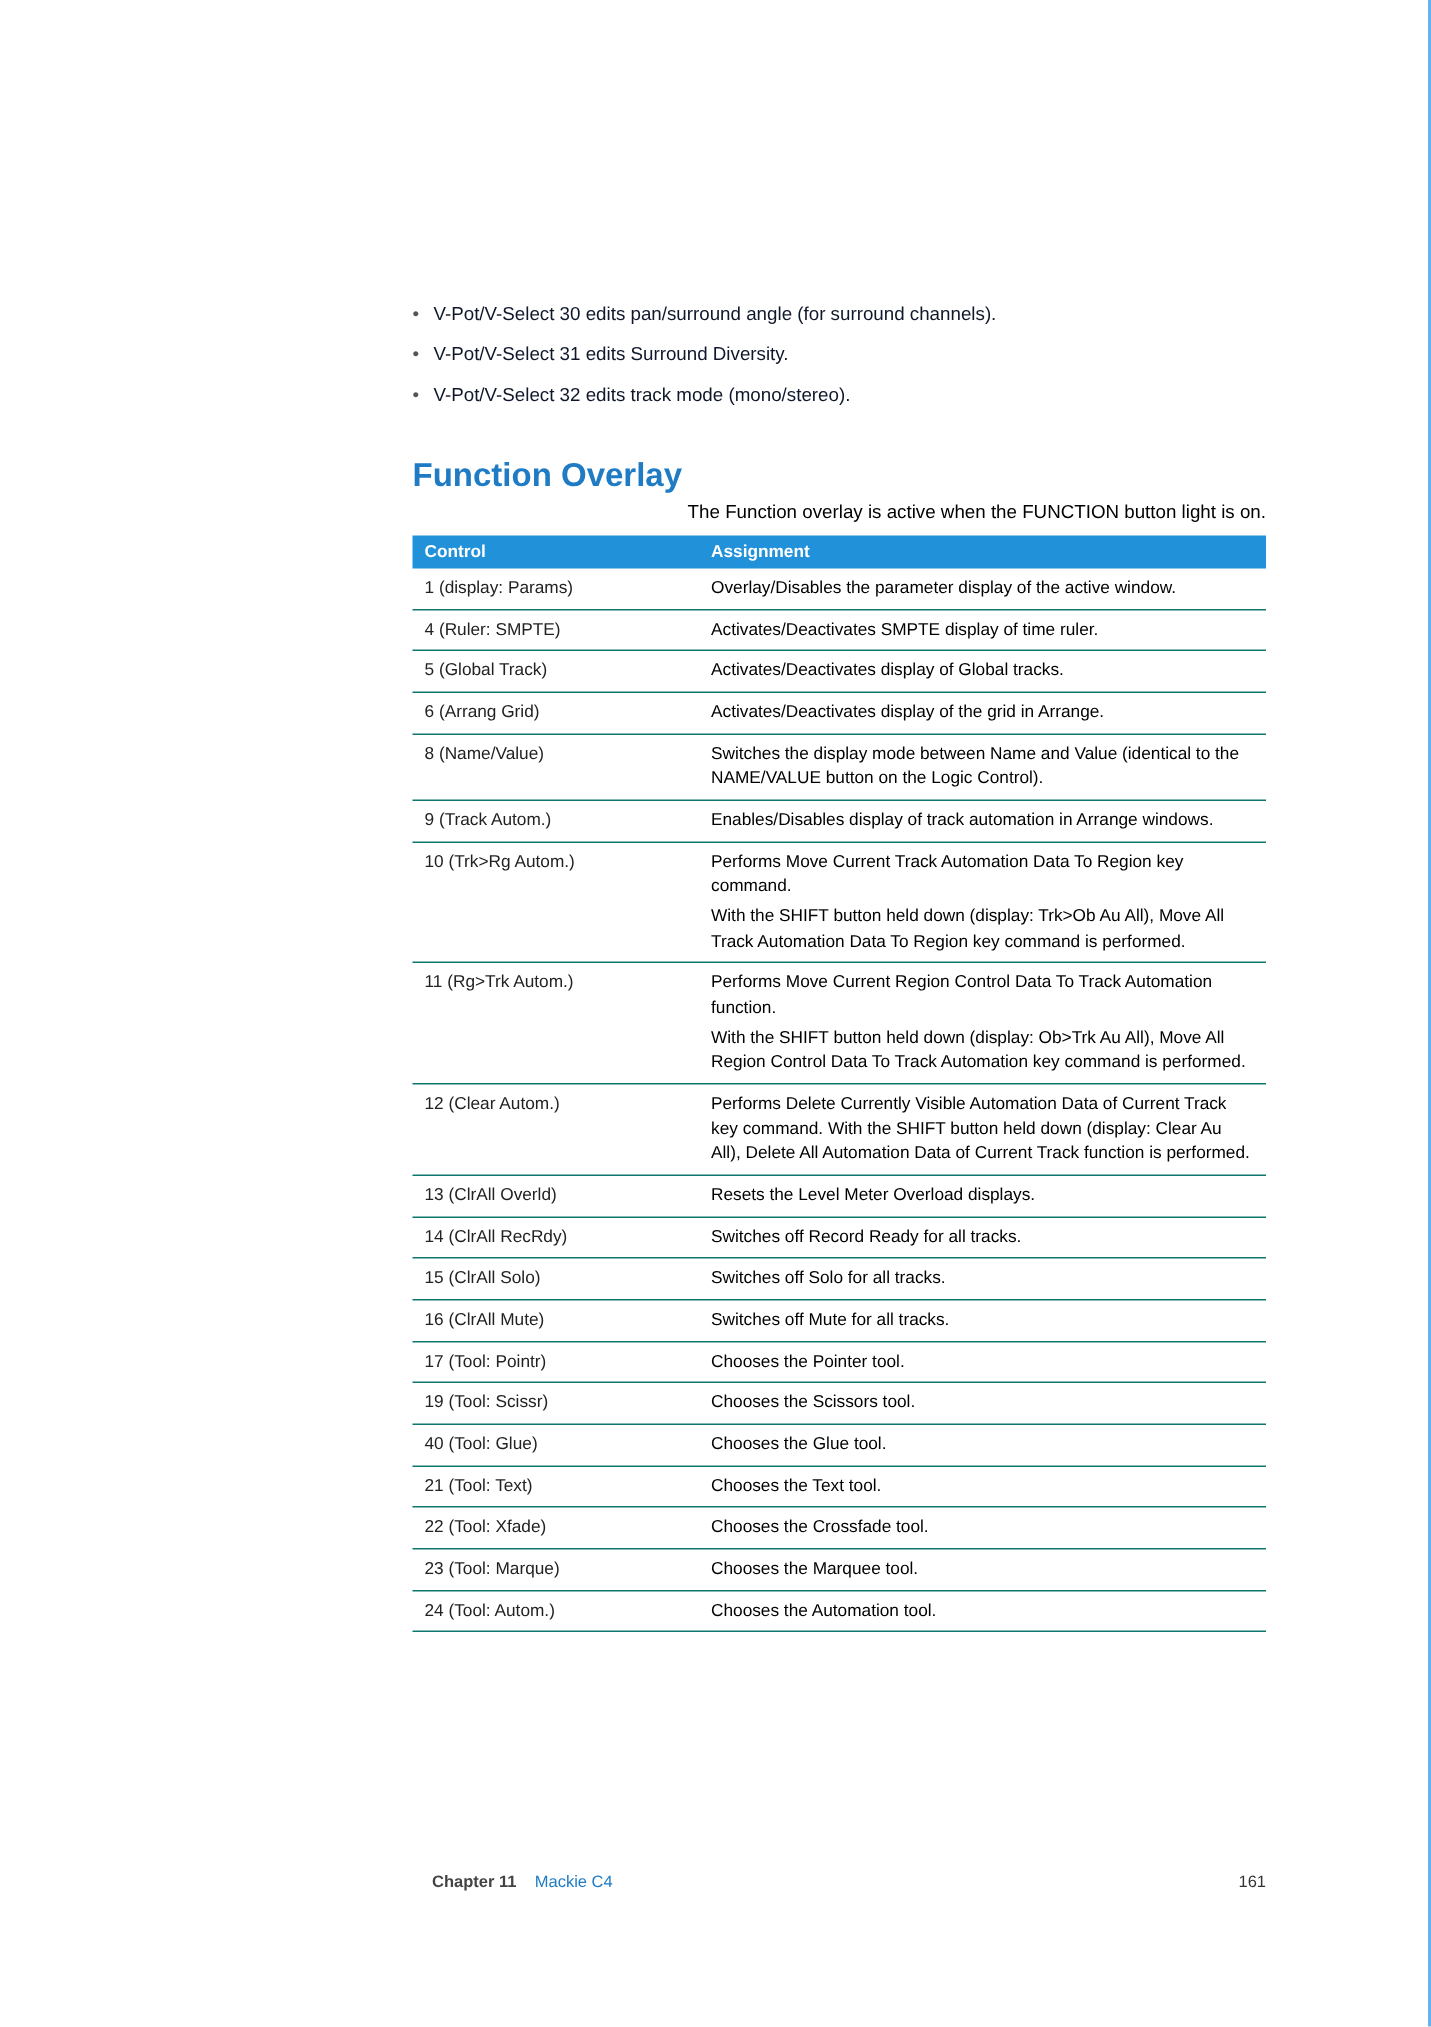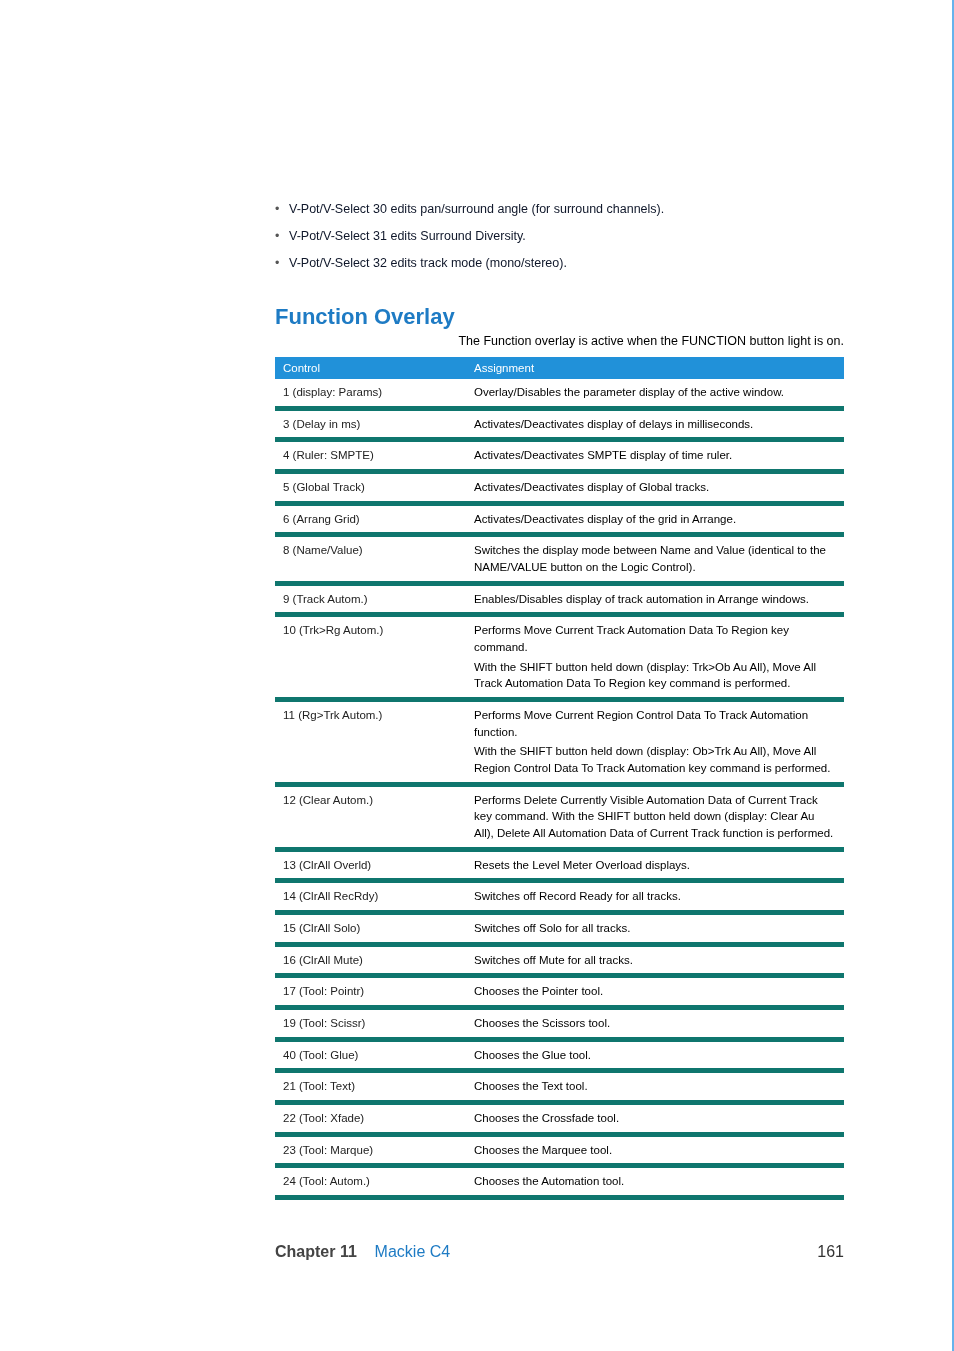--- a/index.html
+++ b/index.html
@@ -47,45 +47,45 @@
   }
   table.assign {
     width: 100%;
     border-collapse: collapse;
     font-size: 11.5px;
   }
   table.assign th {
     background: #2191d9;
     color: #fff;
     text-align: left;
-    font-weight: 400;
+    font-weight: 700;
     padding: 5px 8px;
   }
   table.assign th:first-child {
     width: 175px;
   }
   table.assign td {
     padding: 5px 8px 5px 8px;
-    border-bottom: 5px solid #0f766e;
+    border-bottom: 1px solid #0f766e;
     vertical-align: top;
     line-height: 1.45;
   }
   table.assign td.ctrl {
     color: #222;
   }
   .sub {
     display: block;
     margin-top: 3px;
   }
   .footer {
     position: absolute;
     bottom: 90px;
-    left: 275px;
+    left: 288px;
     right: 110px;
-    font-size: 16px;
+    font-size: 11px;
     color: #666;
   }
   .footer .chap {
     font-weight: 600;
     color: #444;
   }
   .footer .link {
     color: #1e7bc4;
   }
   .footer .pg {
@@ -120,24 +120,20 @@
         <th>Control</th>
         <th>Assignment</th>
       </tr>
     </thead>
     <tbody>
         <tr>
           <td class="ctrl">1 (display:  Params)</td>
           <td>Overlay/Disables the parameter display of the active window.</td>
         </tr>
         <tr>
-          <td class="ctrl">3 (Delay in ms)</td>
-          <td>Activates/Deactivates display of delays in milliseconds.</td>
-        </tr>
-        <tr>
           <td class="ctrl">4 (Ruler:  SMPTE)</td>
           <td>Activates/Deactivates SMPTE display of time ruler.</td>
         </tr>
         <tr>
           <td class="ctrl">5 (Global Track)</td>
           <td>Activates/Deactivates display of Global tracks.</td>
         </tr>
         <tr>
           <td class="ctrl">6 (Arrang Grid)</td>
           <td>Activates/Deactivates display of the grid in Arrange.</td>

